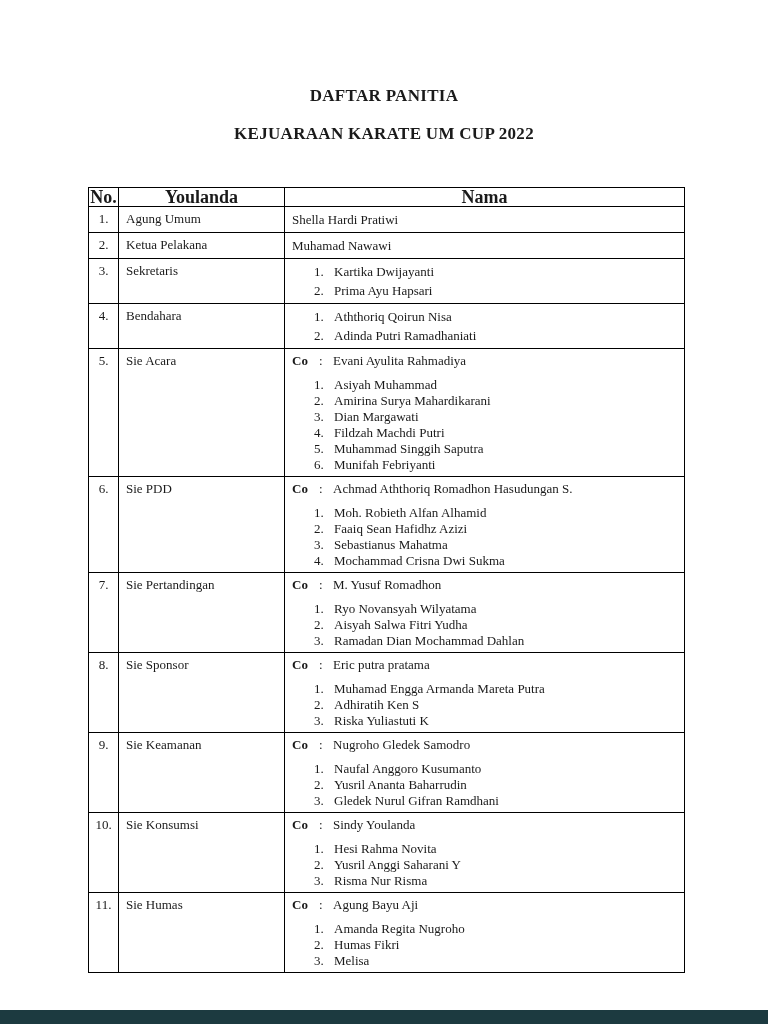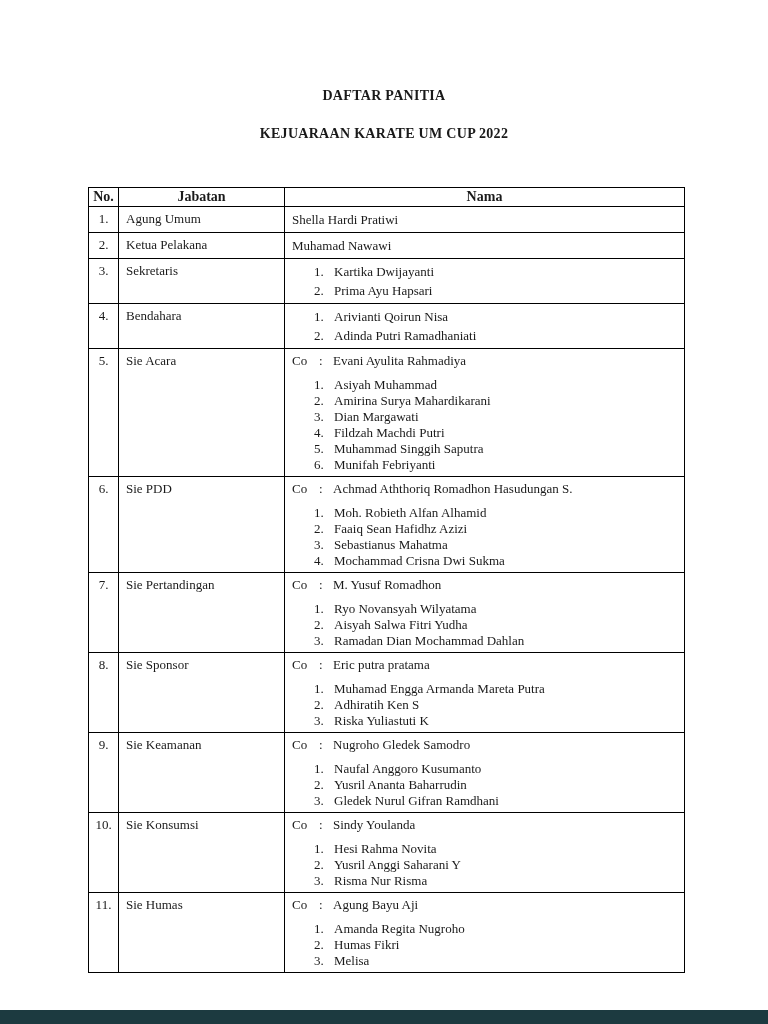--- a/index.html
+++ b/index.html
@@ -14,21 +14,21 @@
     background: #ffffff;
     overflow: hidden;
     font-family: "Liberation Serif", "DejaVu Serif", serif;
     color: #1a1a1a;
   }
   .titles {
     text-align: center;
     padding-top: 87px;
   }
   .title-line {
-    font-size: 14px;
+    font-size: 17px;
     font-weight: bold;
     margin: 0;
     letter-spacing: 0.3px;
     line-height: 17px;
   }
   .title-line + .title-line {
     margin-top: 21px;
   }
   table.committee {
     border-collapse: collapse;
@@ -39,21 +39,21 @@
   }
   table.committee th,
   table.committee td {
     border: 1px solid #000000;
     vertical-align: top;
   }
   th.h-no   { width: 29px; }
   th.h-jab  { width: 165px; }
   th.h-nama { width: 399px; }
   table.committee th {
-    font-size: 14px;
+    font-size: 18px;
     font-weight: bold;
     text-align: center;
     padding: 1px 0;
     line-height: 16px;
   }
   td.c-no {
     text-align: center;
     padding: 3px 0;
     line-height: 17px;
   }
@@ -65,21 +65,21 @@
     padding: 3px 4px 3px 7px;
   }
   .simple-name {
     line-height: 19px;
   }
   .co-line {
     display: flex;
     line-height: 17px;
     margin-bottom: 8px;
   }
-  .co-word  { width: 27px; }
+  .co-word  { width: 27px; font-weight: bold; }
   .co-colon { width: 14px; }
   .member {
     display: flex;
     line-height: 16px;
   }
   .members.wide .member {
     line-height: 19px;
   }
   .m-num {
     margin-left: 22px;
@@ -104,21 +104,21 @@
 
   <div class="titles">
     <div class="title-line">DAFTAR PANITIA</div>
     <div class="title-line">KEJUARAAN KARATE UM CUP 2022</div>
   </div>
 
   <table class="committee">
     <thead>
       <tr>
         <th class="h-no">No.</th>
-        <th class="h-jab">Jabatan</th>
+        <th class="h-jab">Youlanda</th>
         <th class="h-nama">Nama</th>
       </tr>
     </thead>
     <tbody id="rows">
         <tr>
           <td class="c-no">1.</td>
           <td class="c-jab">Agung Umum</td>
           <td class="c-nama">
             <div class="simple-name">Shella Hardi Pratiwi</div>
           </td>
@@ -146,21 +146,21 @@
             </div>
           </td>
         </tr>
         <tr>
           <td class="c-no">4.</td>
           <td class="c-jab">Bendahara</td>
           <td class="c-nama">
             <div class="members wide">
               <div class="member">
                 <span class="m-num">1.</span>
-                <span class="m-name">Arivianti Qoirun Nisa</span>
+                <span class="m-name">Aththoriq Qoirun Nisa</span>
               </div>
               <div class="member">
                 <span class="m-num">2.</span>
                 <span class="m-name">Adinda Putri Ramadhaniati</span>
               </div>
             </div>
           </td>
         </tr>
         <tr>
           <td class="c-no">5.</td>

